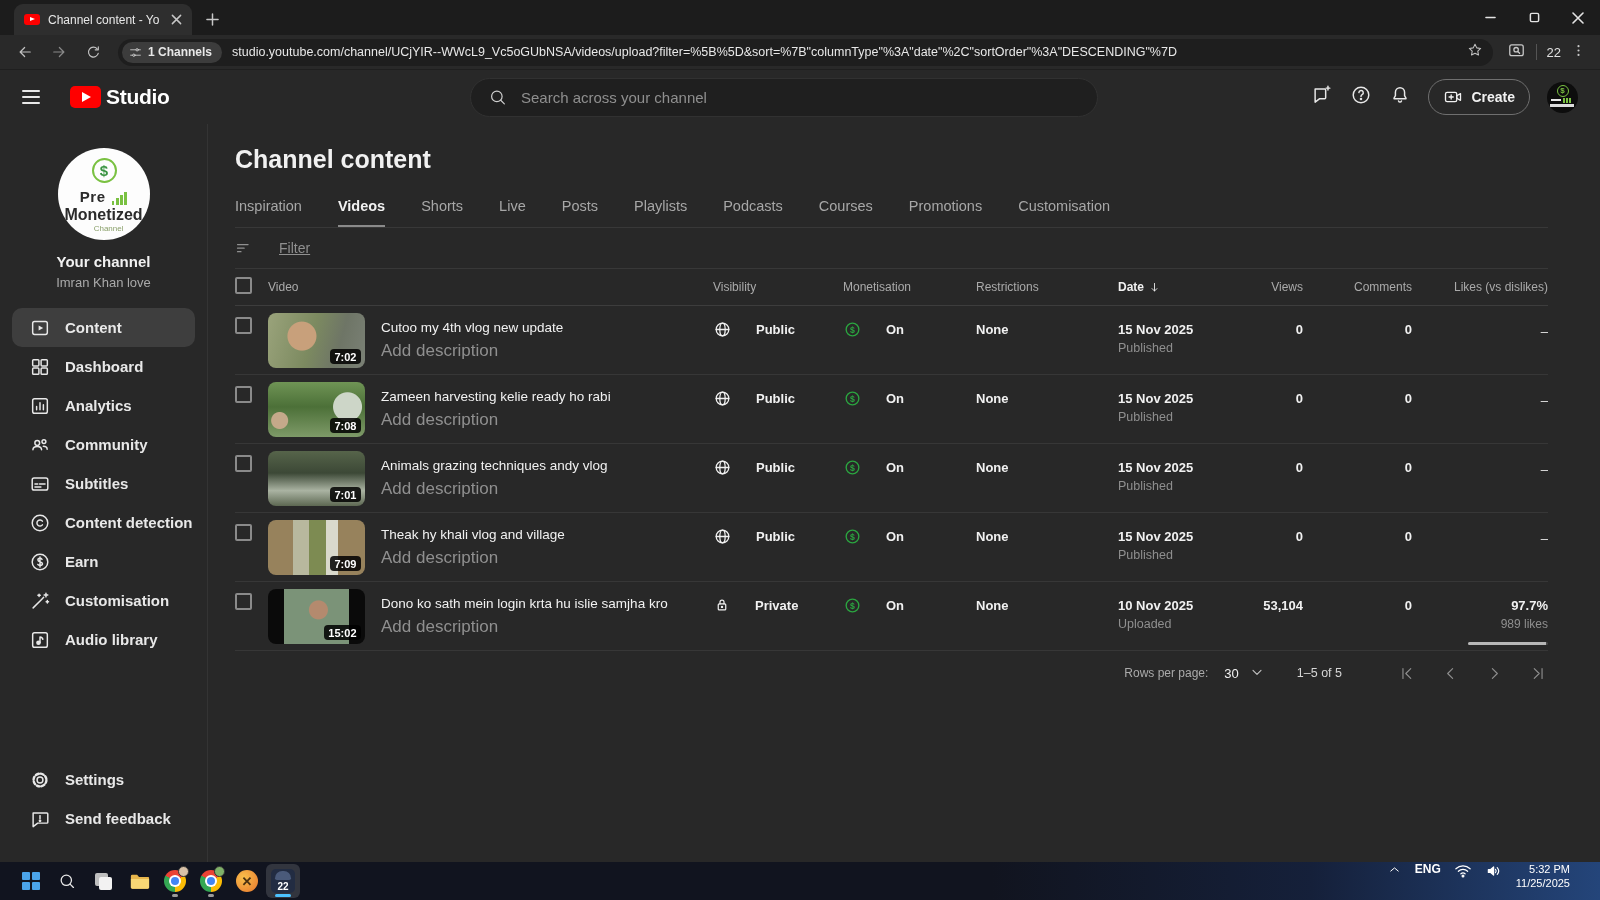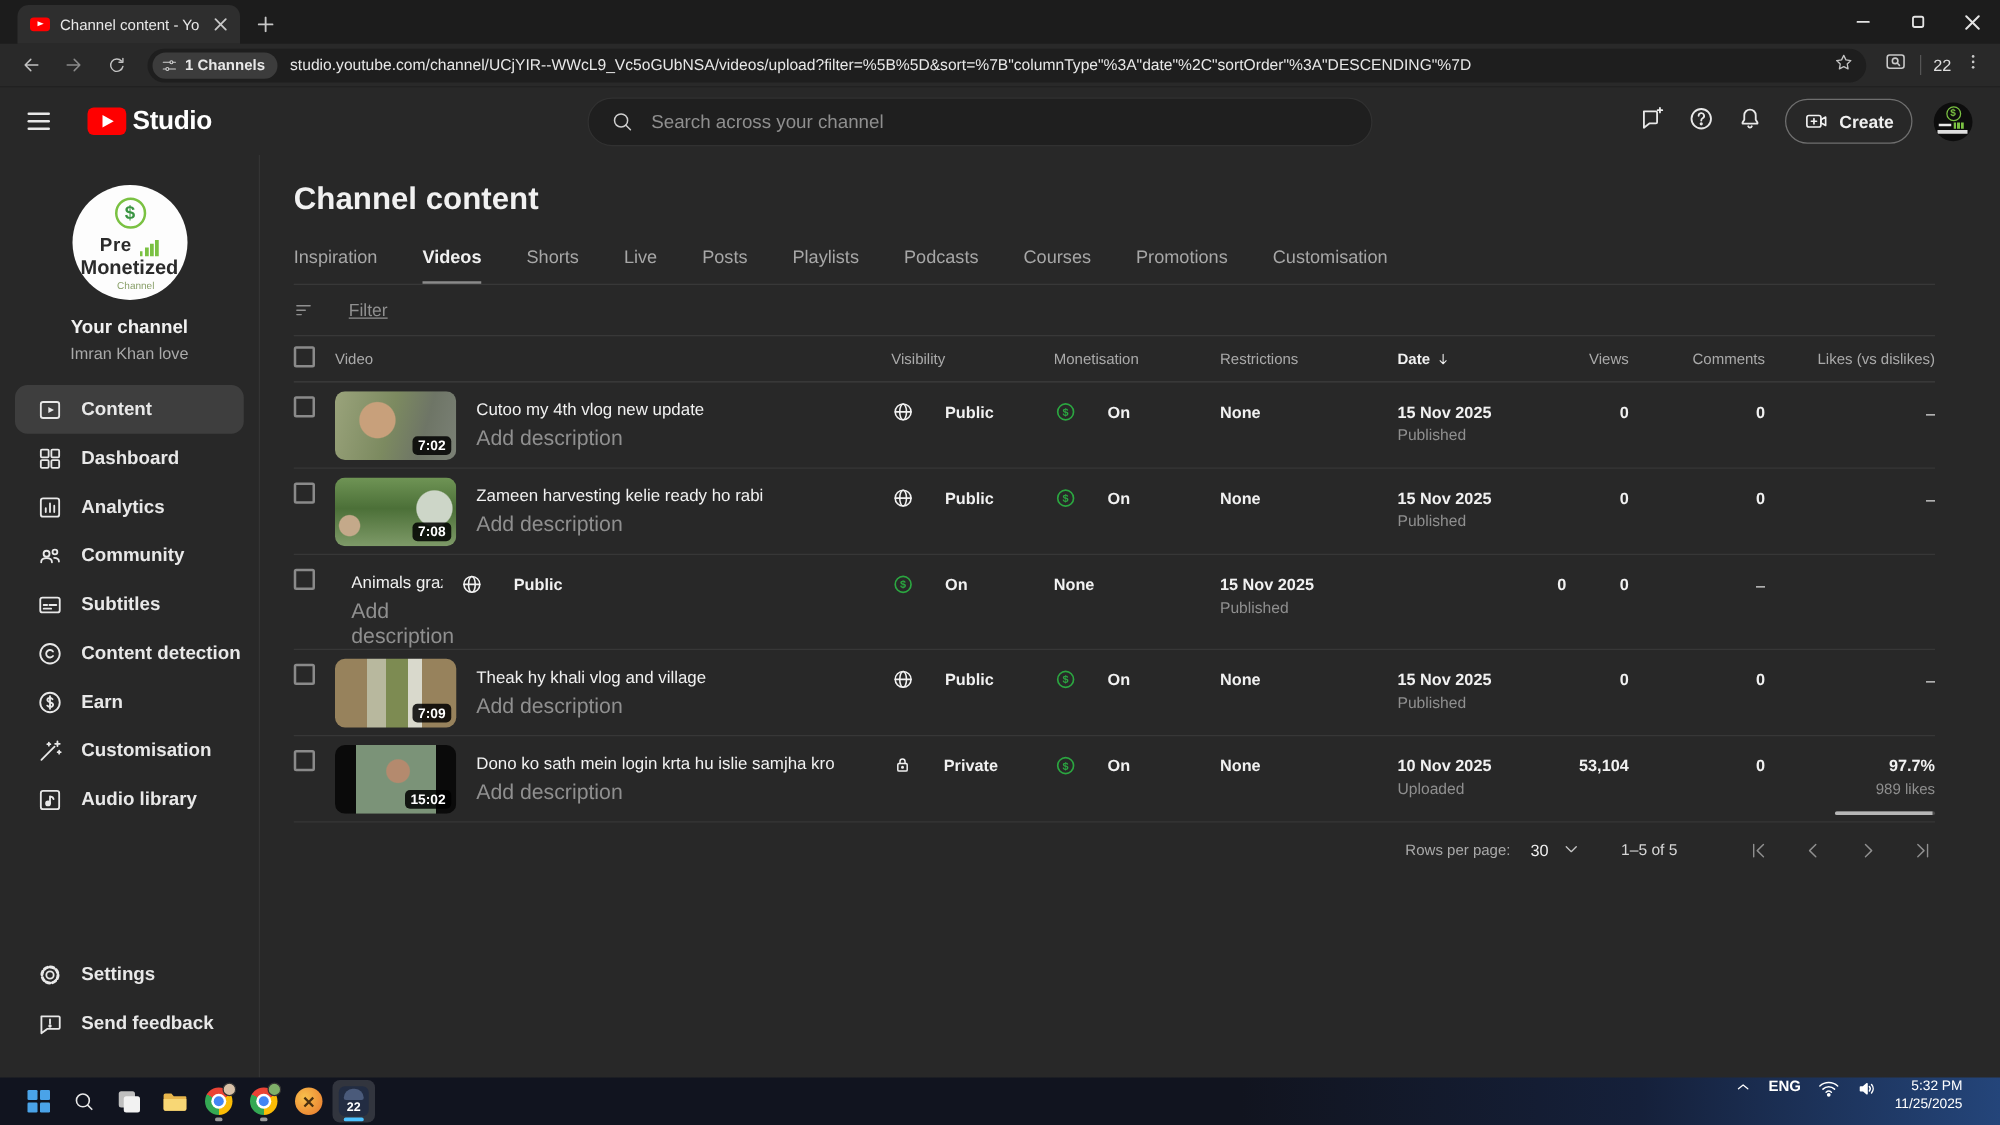--- a/index.html
+++ b/index.html
@@ -530,20 +530,25 @@
           <div class="d1">15 Nov 2025</div>
           <div class="d2">Published</div>
         </div>
         <div class="textcell r">0</div>
         <div class="textcell r">0</div>
         <div class="likescell r"><span class="dash">–</span></div>
       </div>
 
       <div class="trow row">
         <div class="cb"><span class="checkbox"></span></div>
+        <div>
+            <div class="thumb thumb-3">
+              <span class="dur">7:01</span>
+            </div>
+          </div>
         <div class="titlecell">
           <div class="vtitle">Animals grazing techniques andy vlog</div>
           <div class="vdesc">Add description</div>
         </div>
         <div class="iconcell">
           <svg class="i" width="19" height="19" viewBox="0 0 24 24">
               <circle cx="12" cy="12" r="8"></circle>
               <ellipse cx="12" cy="12" rx="3.4" ry="8"></ellipse>
               <path d="M4 12h16"></path>
             </svg>

